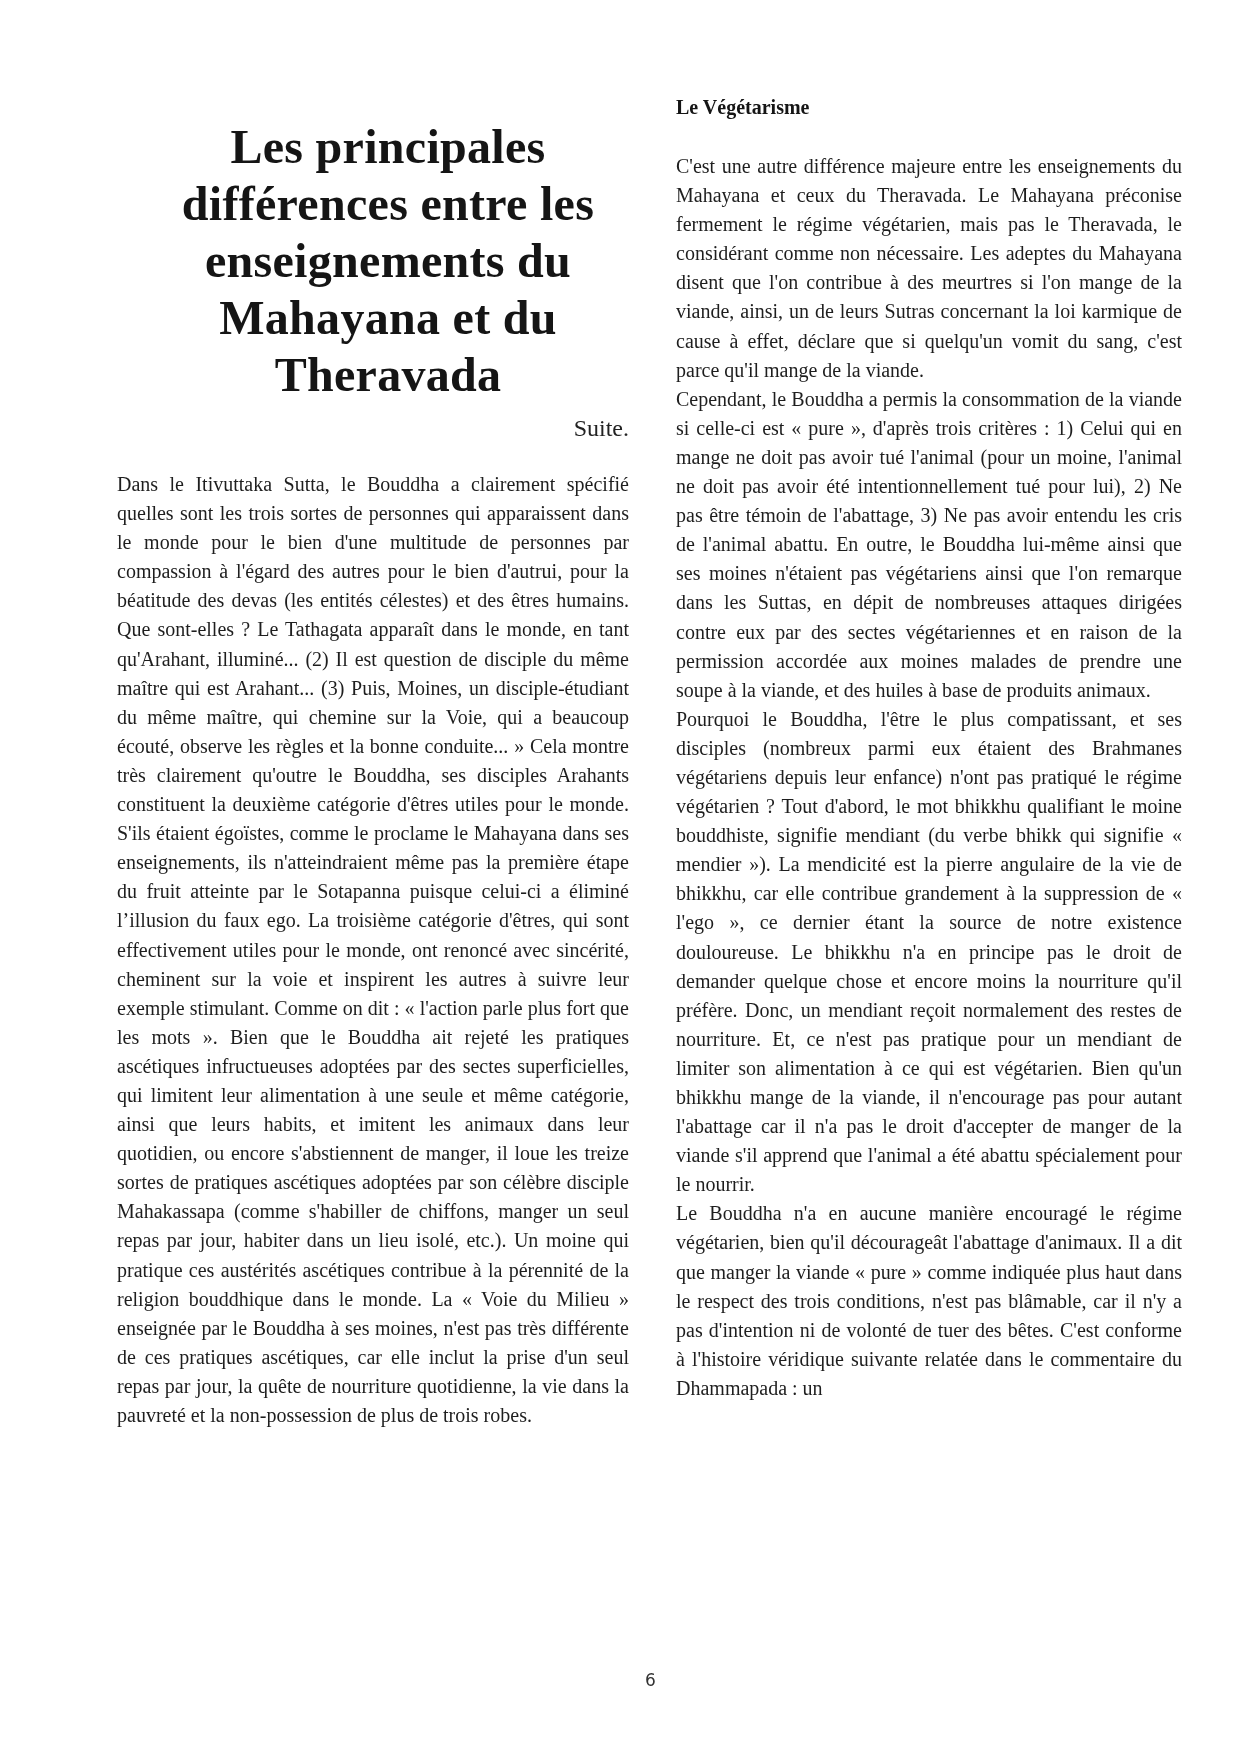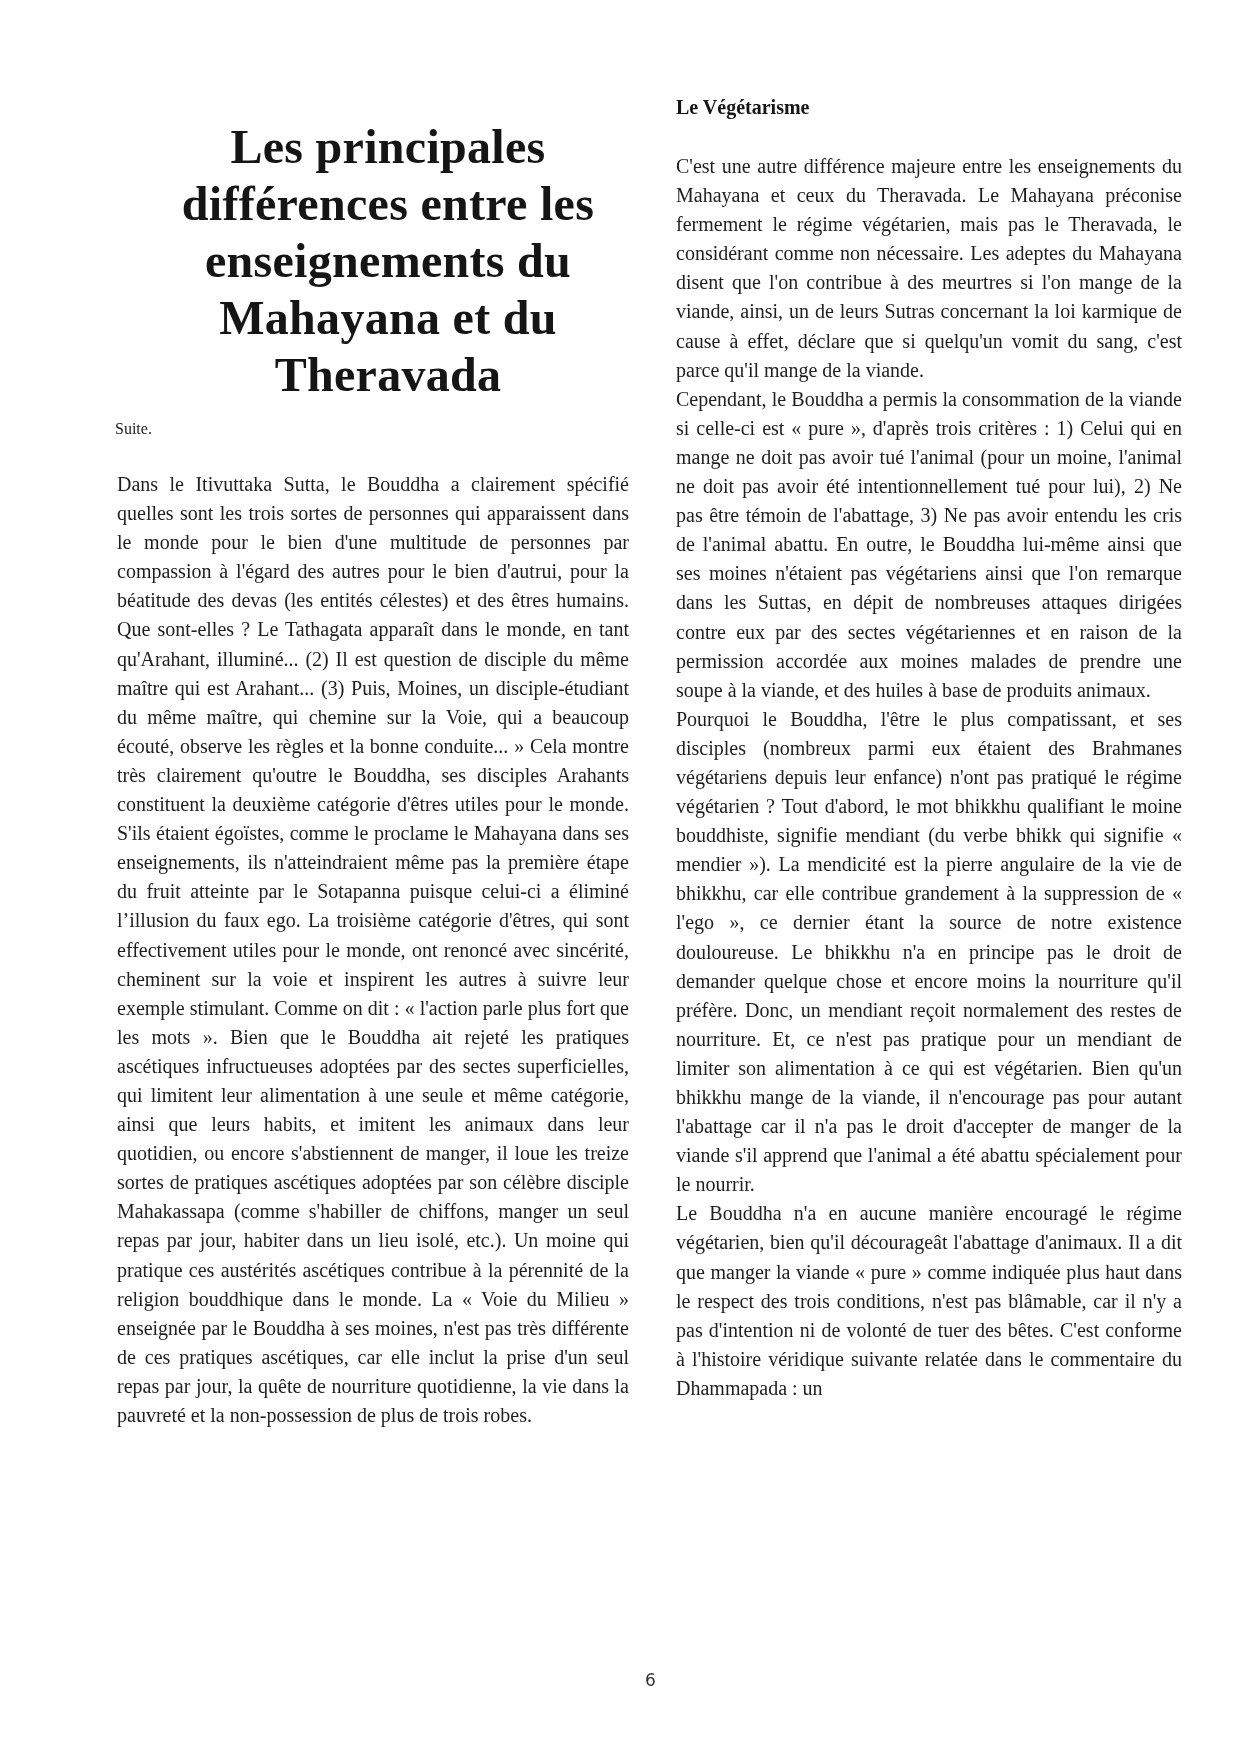--- a/index.html
+++ b/index.html
@@ -30,24 +30,25 @@
       font-family: "Liberation Serif", serif;
       font-weight: bold;
       font-size: 48px;
       line-height: 57px;
       text-align: center;
       margin: 0 0 0 30px;
       color: #151515;
       letter-spacing: 0.3px;
     }
     .suite {
-      font-size: 16px;
+      font-size: 24px;
       line-height: 29px;
       margin: 11px 0 0 -2px;
       color: #222;
+      text-align: right;
     }
     .para {
       font-size: 20px;
       line-height: 29.1px;
       text-align: justify;
       margin: 0;
       color: #1e1e1e;
     }
     .left-body { margin-top: 27px; }
     .section-head {

